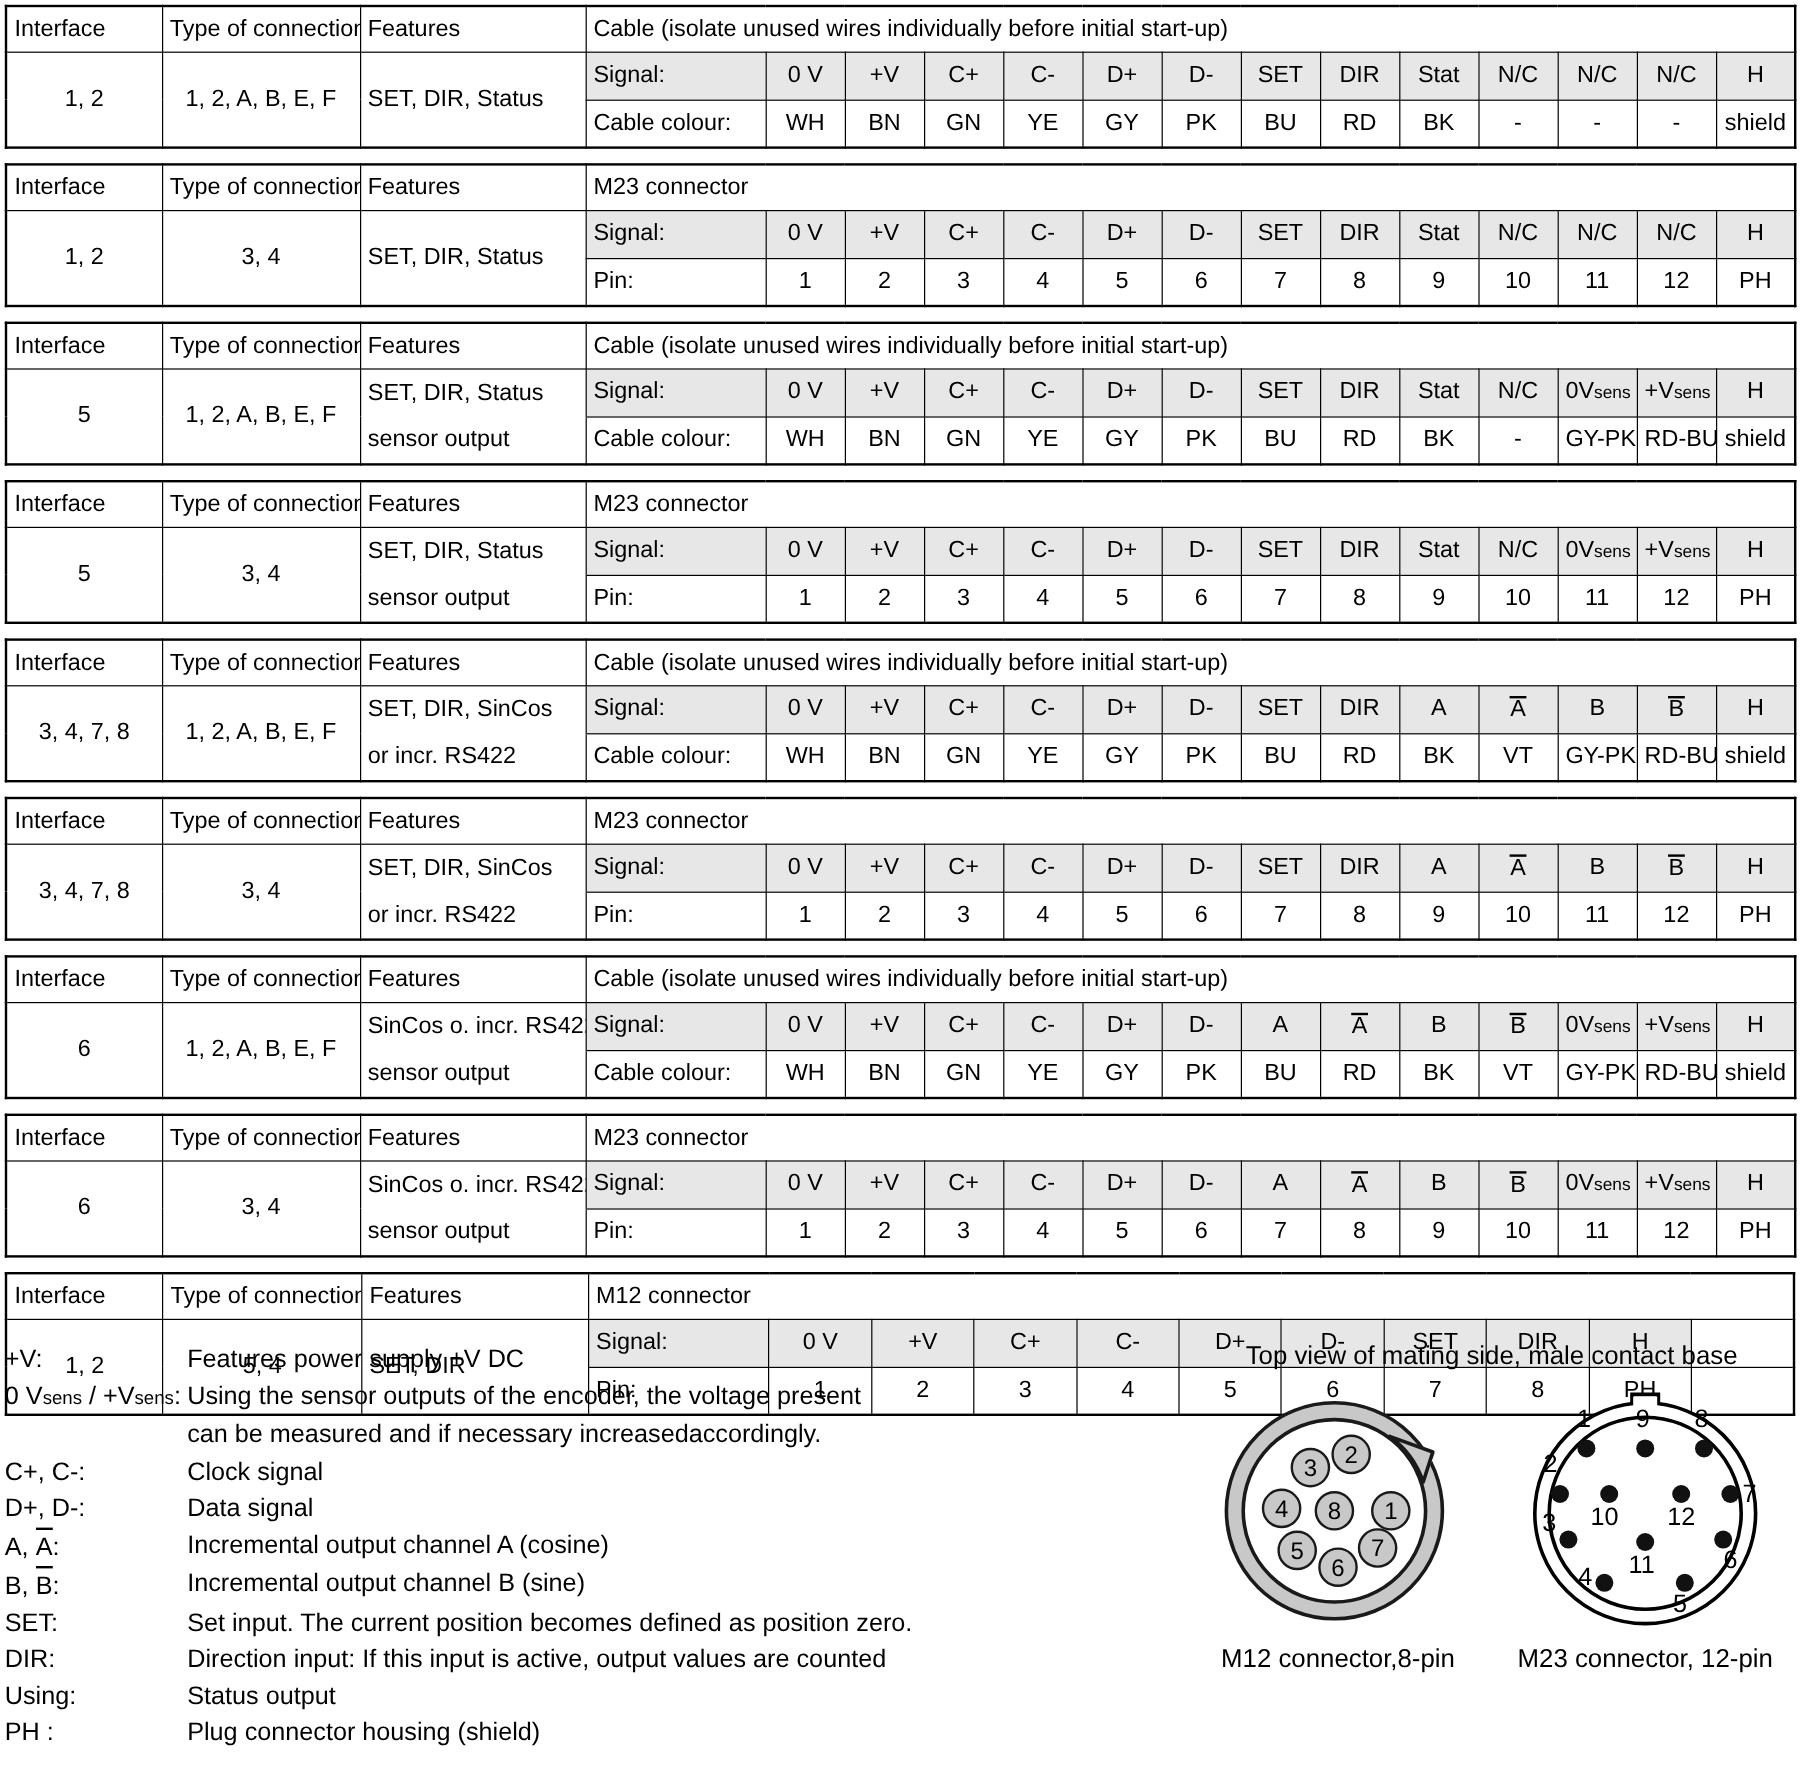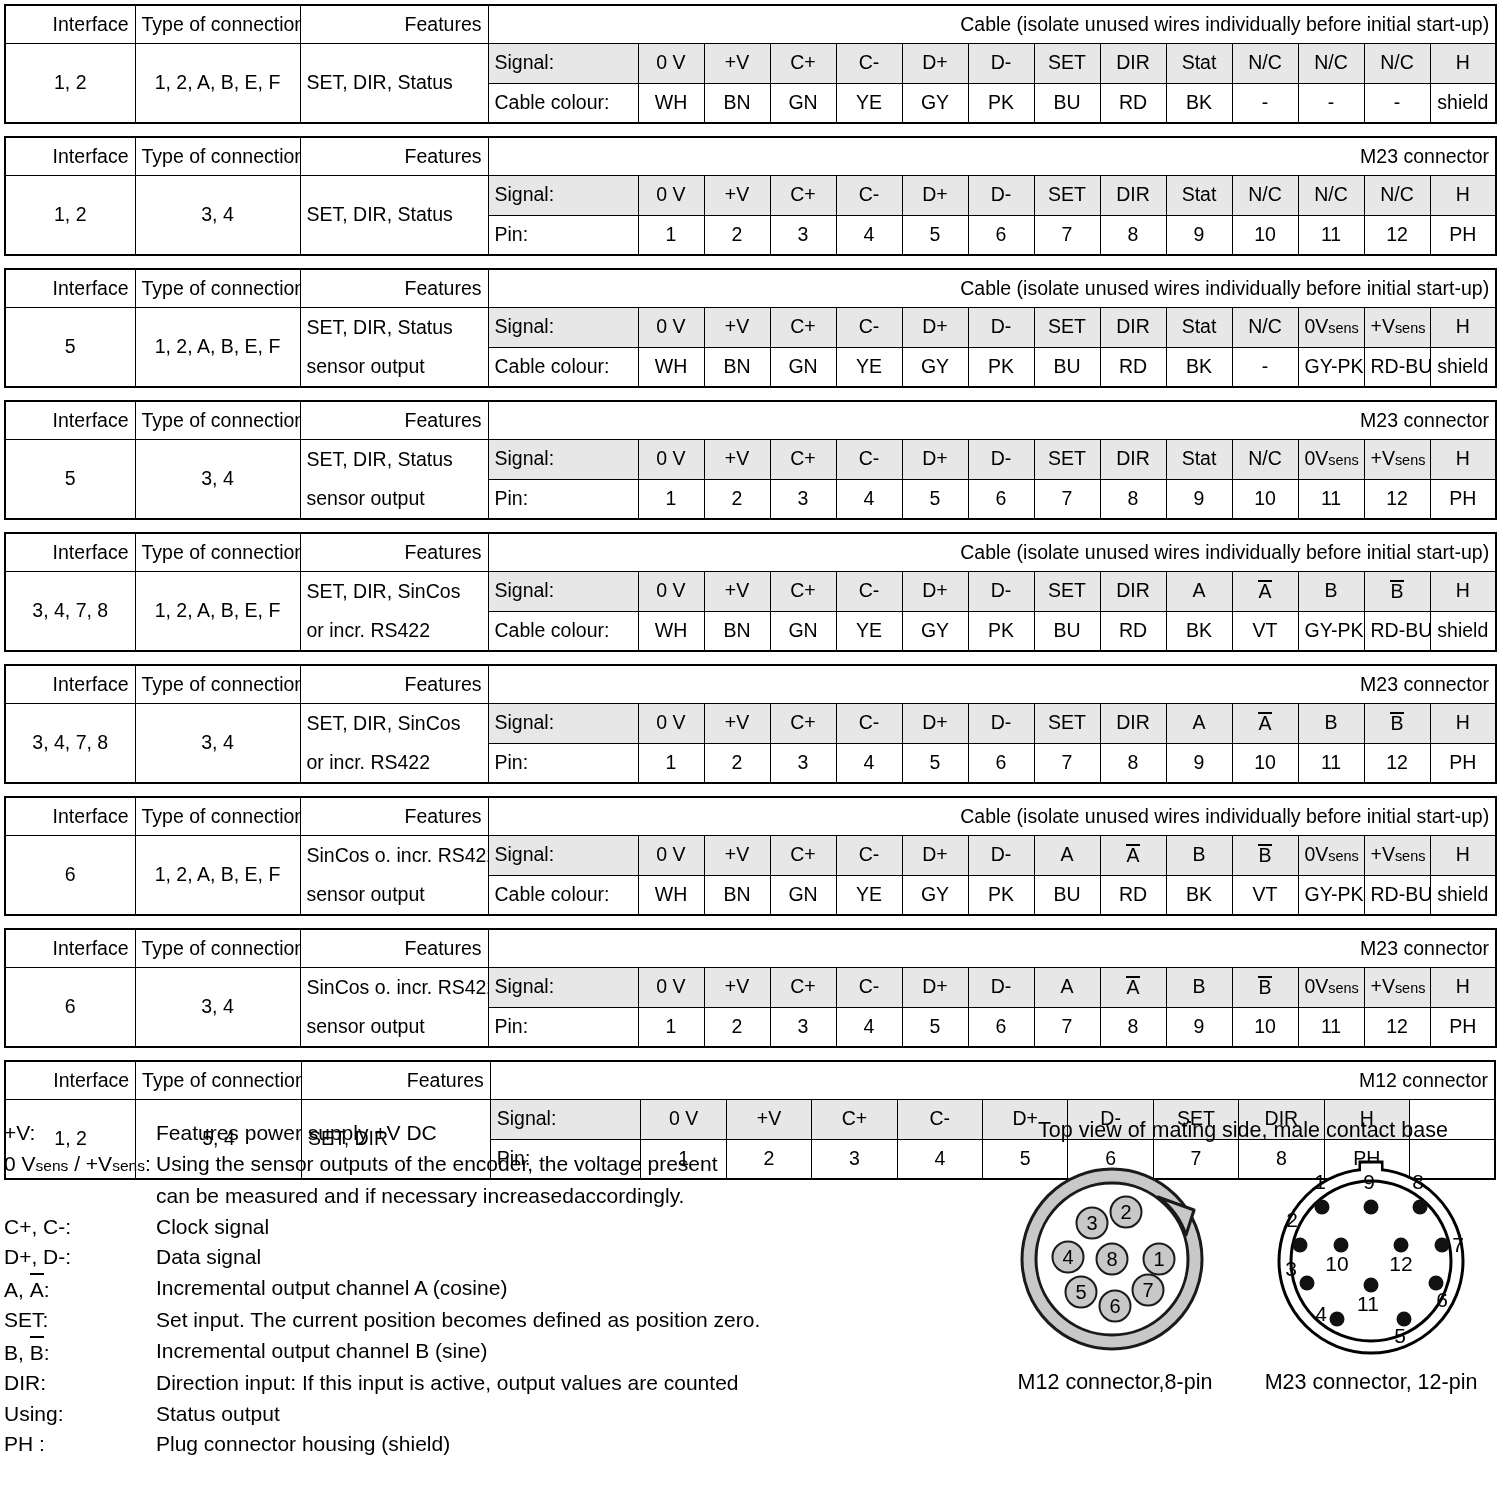--- a/index.html
+++ b/index.html
@@ -36,21 +36,21 @@
     overflow: hidden;
   }
   td.hdr   { text-align: left; }
   td.ctr   { text-align: center; }
   td.lbl   { text-align: left; }
   td.shade { background: #e7e7e7; }
   td.feat  { text-align: left; }
 
   
   td.sep-r { border-right: 2px solid #000; margin-left: 12px; }
-  tr.hdrrow td { height: 38px; text-align: right; }
+  tr.hdrrow td { height: 38px; }
 
   .ovl { position: relative; display: inline-block; }
   .ovl::before {
     content: "";
     position: absolute;
     left: 0; right: 0; top: 0.02em;
     border-top: 2px solid #000;
   }
   .ovl span { display: inline-block; padding-top: 2px; }
 
@@ -688,26 +688,26 @@
     </div>
     <div class="leg-row">
       <div class="leg-key">D+, D-:</div>
       <div class="leg-val">Data signal</div>
     </div>
     <div class="leg-row">
       <div class="leg-key">A, <span class="ovl"><span>A</span></span>:</div>
       <div class="leg-val">Incremental output channel A (cosine)</div>
     </div>
     <div class="leg-row">
+      <div class="leg-key">B, <span class="ovl"><span>B</span></span>:</div>
+      <div class="leg-val">Incremental output channel B (sine)</div>
+    </div>
+    <div class="leg-row">
       <div class="leg-key">SET:</div>
       <div class="leg-val">Set input. The current position becomes defined as position zero.</div>
-    </div>
-    <div class="leg-row">
-      <div class="leg-key">B, <span class="ovl"><span>B</span></span>:</div>
-      <div class="leg-val">Incremental output channel B (sine)</div>
     </div>
     <div class="leg-row">
       <div class="leg-key">DIR:</div>
       <div class="leg-val">Direction input: If this input is active, output values are counted</div>
     </div>
     <div class="leg-row">
       <div class="leg-key">Using:</div>
       <div class="leg-val">Status output</div>
     </div>
     <div class="leg-row">

